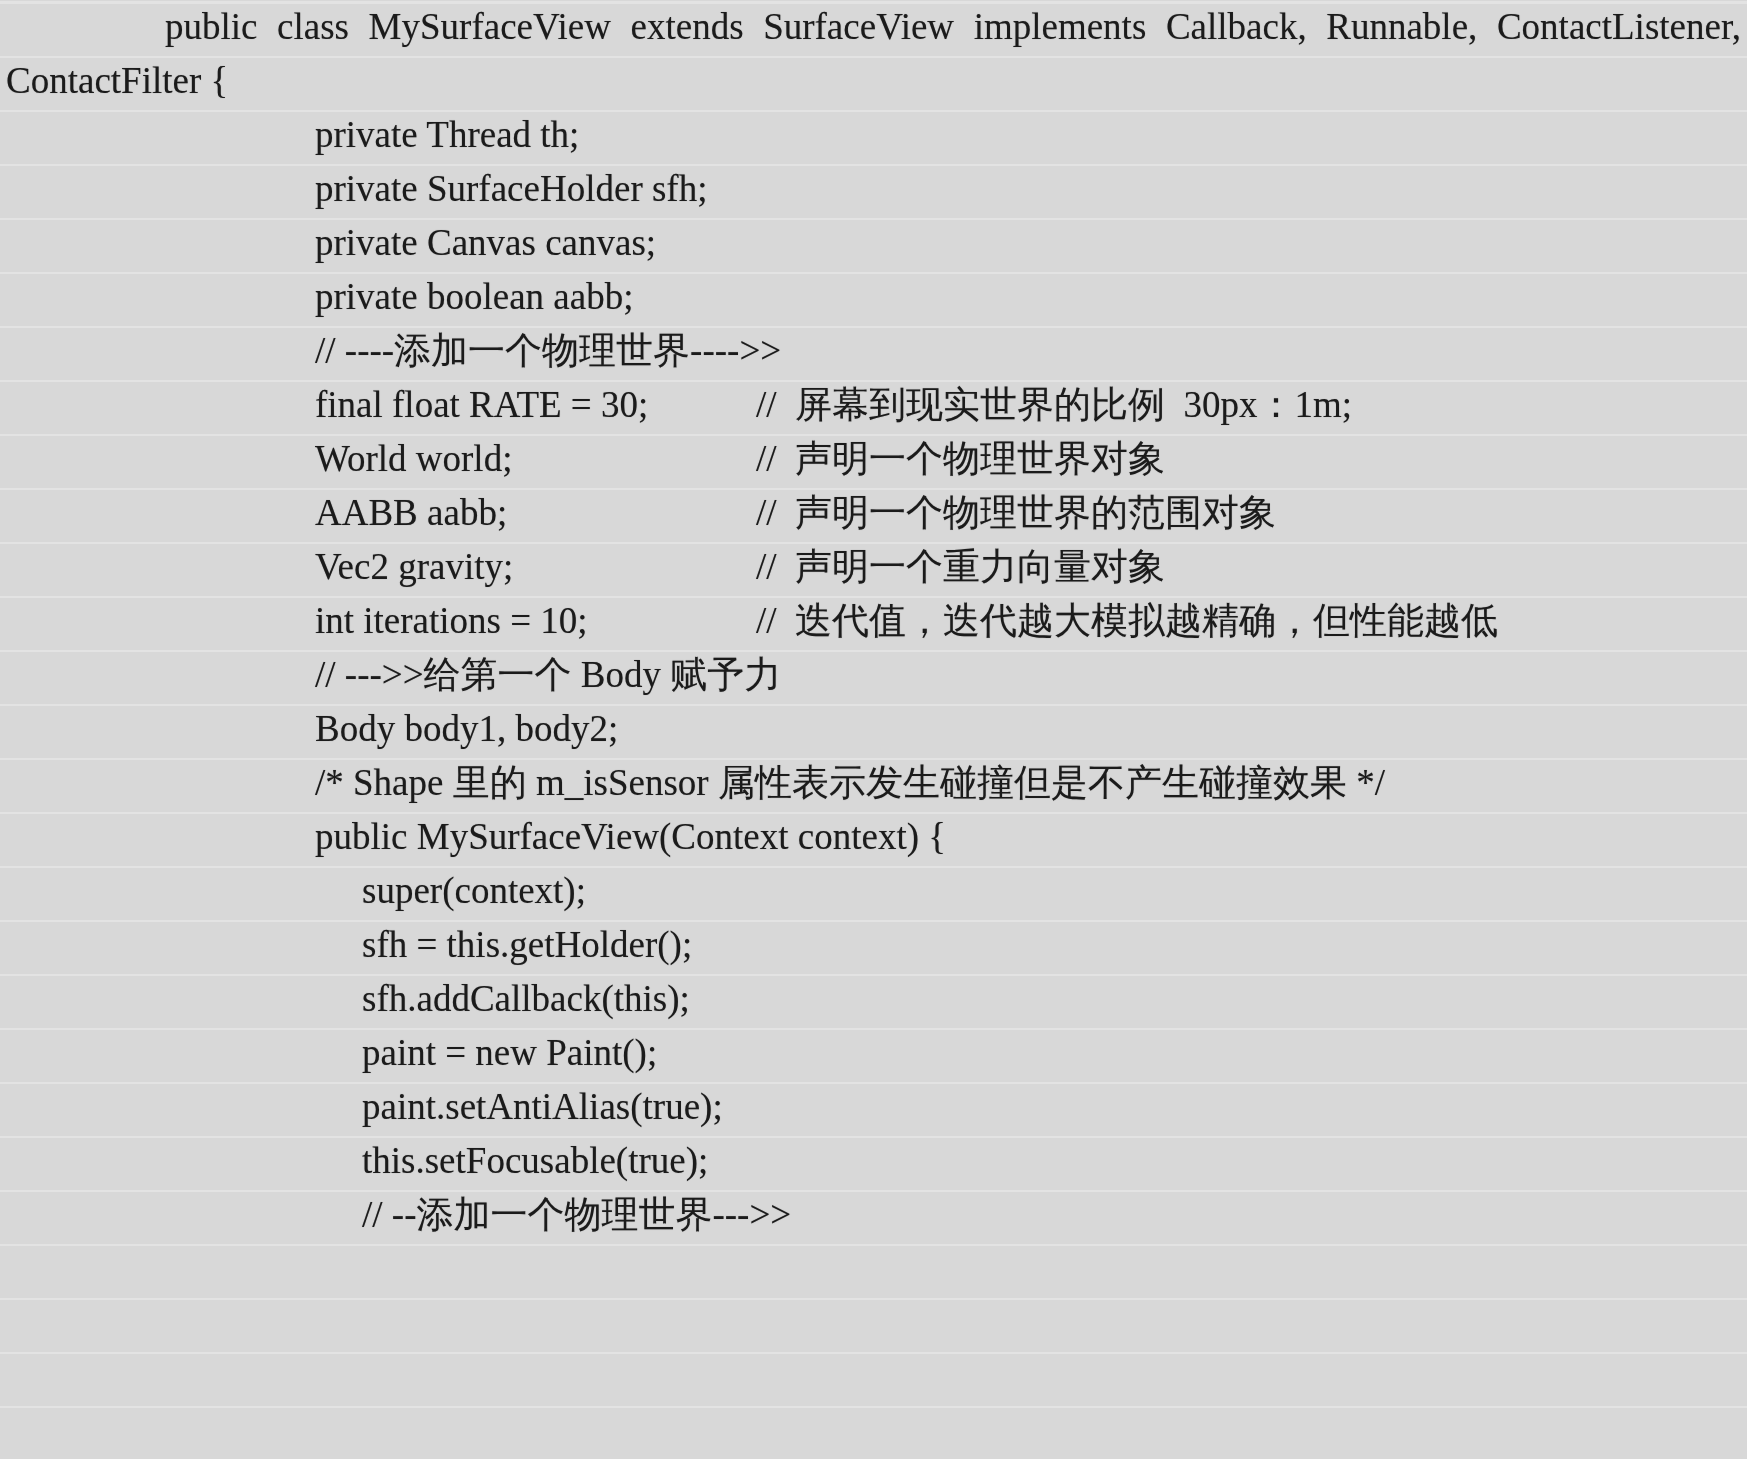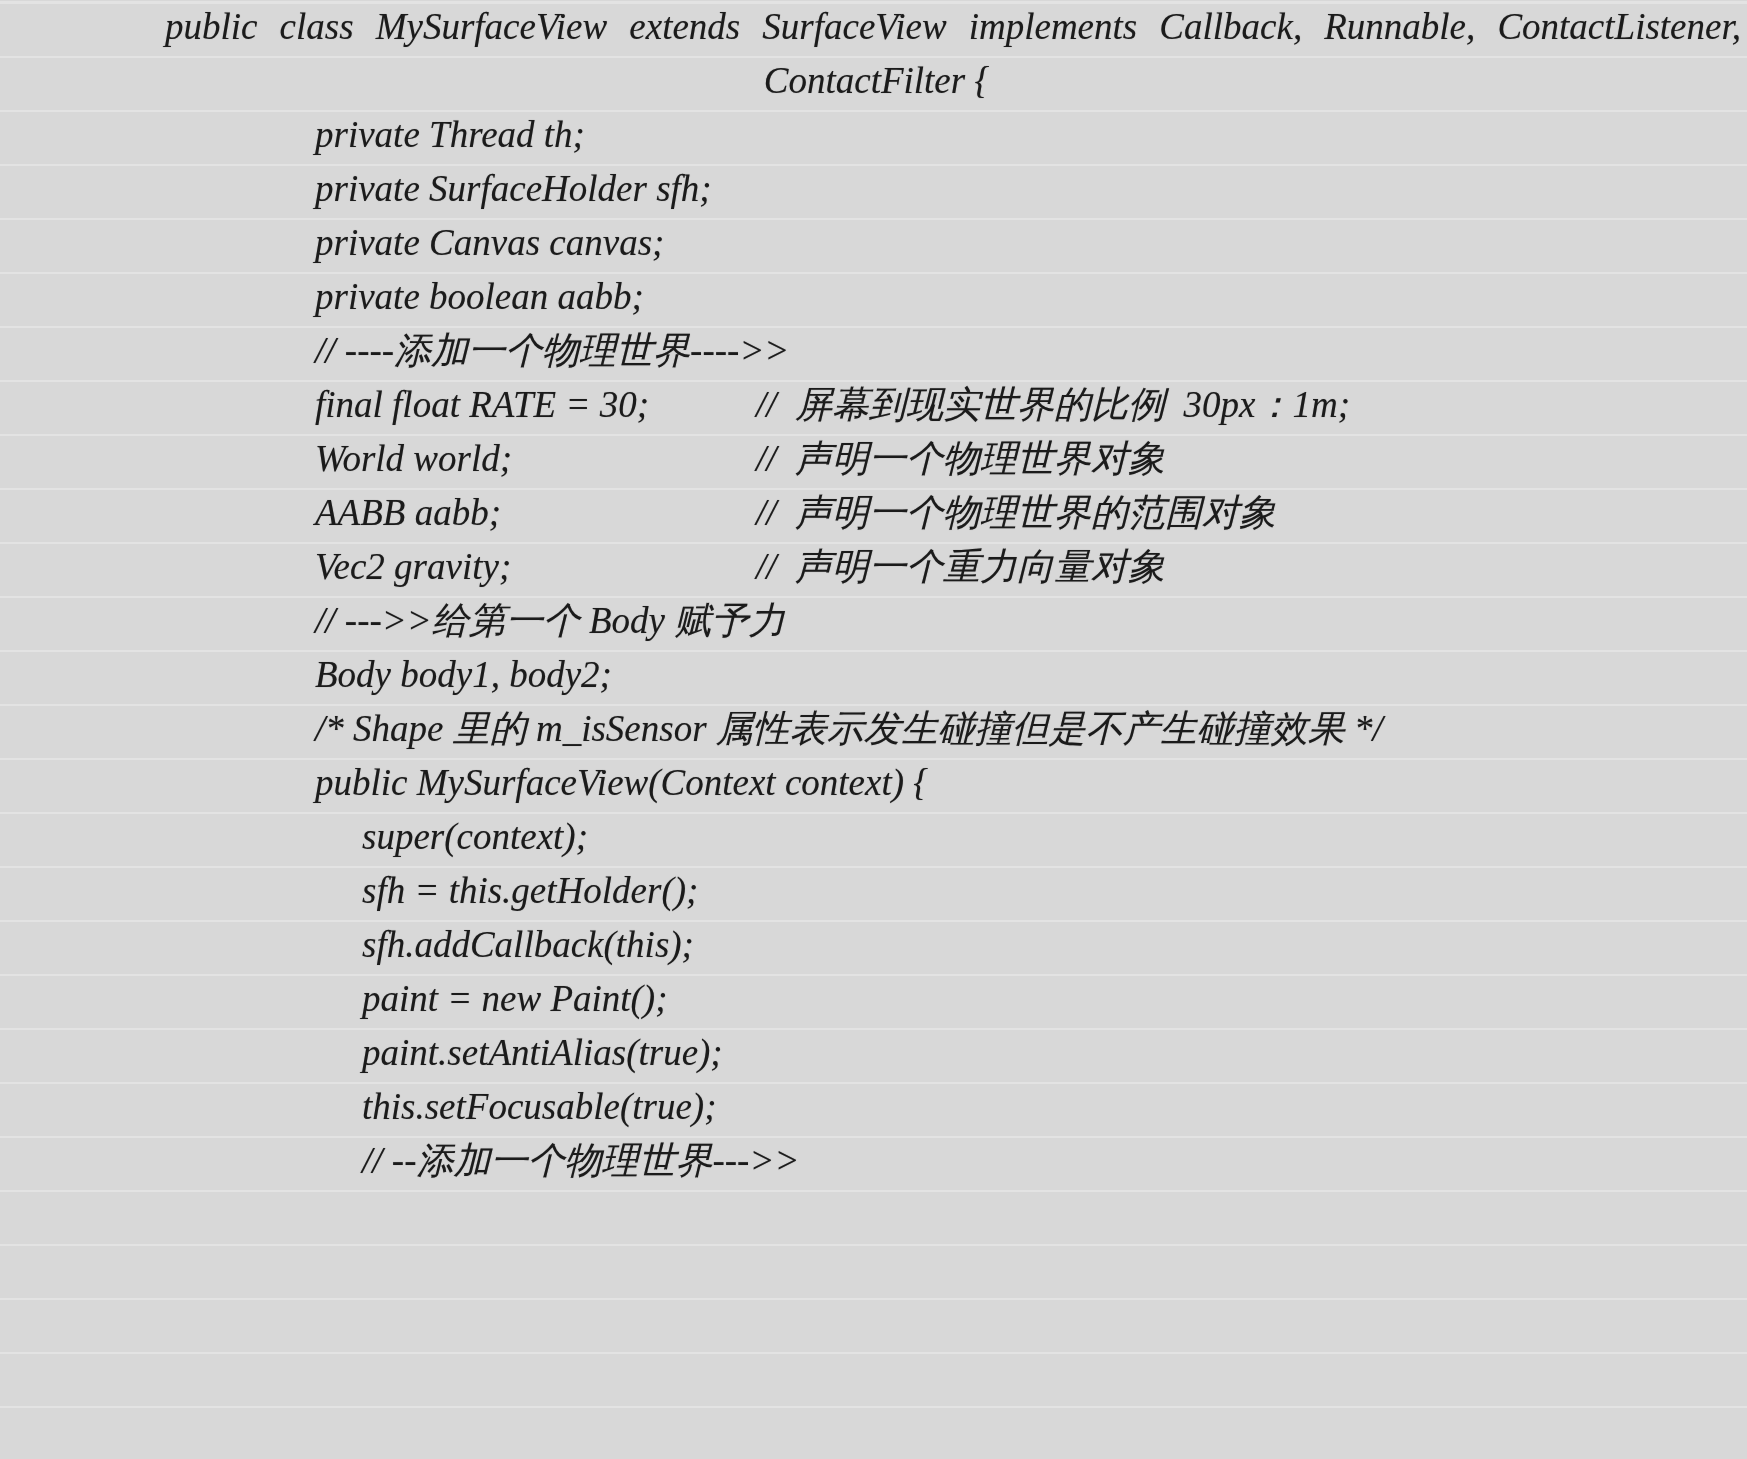--- a/index.html
+++ b/index.html
@@ -20,31 +20,30 @@
       rgba(255,255,255,0) 54px
     );
     background-position: 0 2px;
     font-family: "Liberation Serif", "DejaVu Serif", serif;
     font-size: 37px;
     color: #1b1b1b;
   }
   #listing {
     width: 1747px;
     height: 1126px;
-    font-style: italic;
   }
   .line {
     height: 54px;
     line-height: 54px;
     white-space: pre;
     overflow: hidden;
     text-shadow: 0 0 1px rgba(0,0,0,0.35);
   }
   .indent-first { padding-left: 165px; }
-  .indent-flush { padding-left: 6px; text-align: center; }
+  .indent-flush { padding-left: 6px; }
   .indent-l1    { padding-left: 272px; margin-left: 43px; }
   .indent-l2    { padding-left: 362px; }
   .justify {
     white-space: normal;
     text-align: justify;
     text-align-last: justify;
     padding-right: 6px;
   }
   .code.has-comment {
     display: inline-block;
@@ -60,20 +59,21 @@
     <div class="line indent-flush"><span class="code">ContactFilter {</span></div>
     <div class="line indent-l1"><span class="code">private Thread th;</span></div>
     <div class="line indent-l1"><span class="code">private SurfaceHolder sfh;</span></div>
     <div class="line indent-l1"><span class="code">private Canvas canvas;</span></div>
     <div class="line indent-l1"><span class="code">private boolean aabb;</span></div>
     <div class="line indent-l1"><span class="code">// ----添加一个物理世界----&gt;&gt;</span></div>
     <div class="line indent-l1"><span class="code has-comment">final float RATE = 30;</span><span class="comment">//  屏幕到现实世界的比例  30px：1m;</span></div>
     <div class="line indent-l1"><span class="code has-comment">World world;</span><span class="comment">//  声明一个物理世界对象</span></div>
     <div class="line indent-l1"><span class="code has-comment">AABB aabb;</span><span class="comment">//  声明一个物理世界的范围对象</span></div>
     <div class="line indent-l1"><span class="code has-comment">Vec2 gravity;</span><span class="comment">//  声明一个重力向量对象</span></div>
+    <div class="line indent-l1"><span class="code has-comment">int iterations = 10;</span><span class="comment">//  迭代值，迭代越大模拟越精确，但性能越低</span></div>
     <div class="line indent-l1"><span class="code">// ---&gt;&gt;给第一个 Body 赋予力</span></div>
     <div class="line indent-l1"><span class="code">Body body1, body2;</span></div>
     <div class="line indent-l1"><span class="code">/* Shape 里的 m_isSensor 属性表示发生碰撞但是不产生碰撞效果 */</span></div>
     <div class="line indent-l1"><span class="code">public MySurfaceView(Context context) {</span></div>
     <div class="line indent-l2"><span class="code">super(context);</span></div>
     <div class="line indent-l2"><span class="code">sfh = this.getHolder();</span></div>
     <div class="line indent-l2"><span class="code">sfh.addCallback(this);</span></div>
     <div class="line indent-l2"><span class="code">paint = new Paint();</span></div>
     <div class="line indent-l2"><span class="code">paint.setAntiAlias(true);</span></div>
     <div class="line indent-l2"><span class="code">this.setFocusable(true);</span></div>

